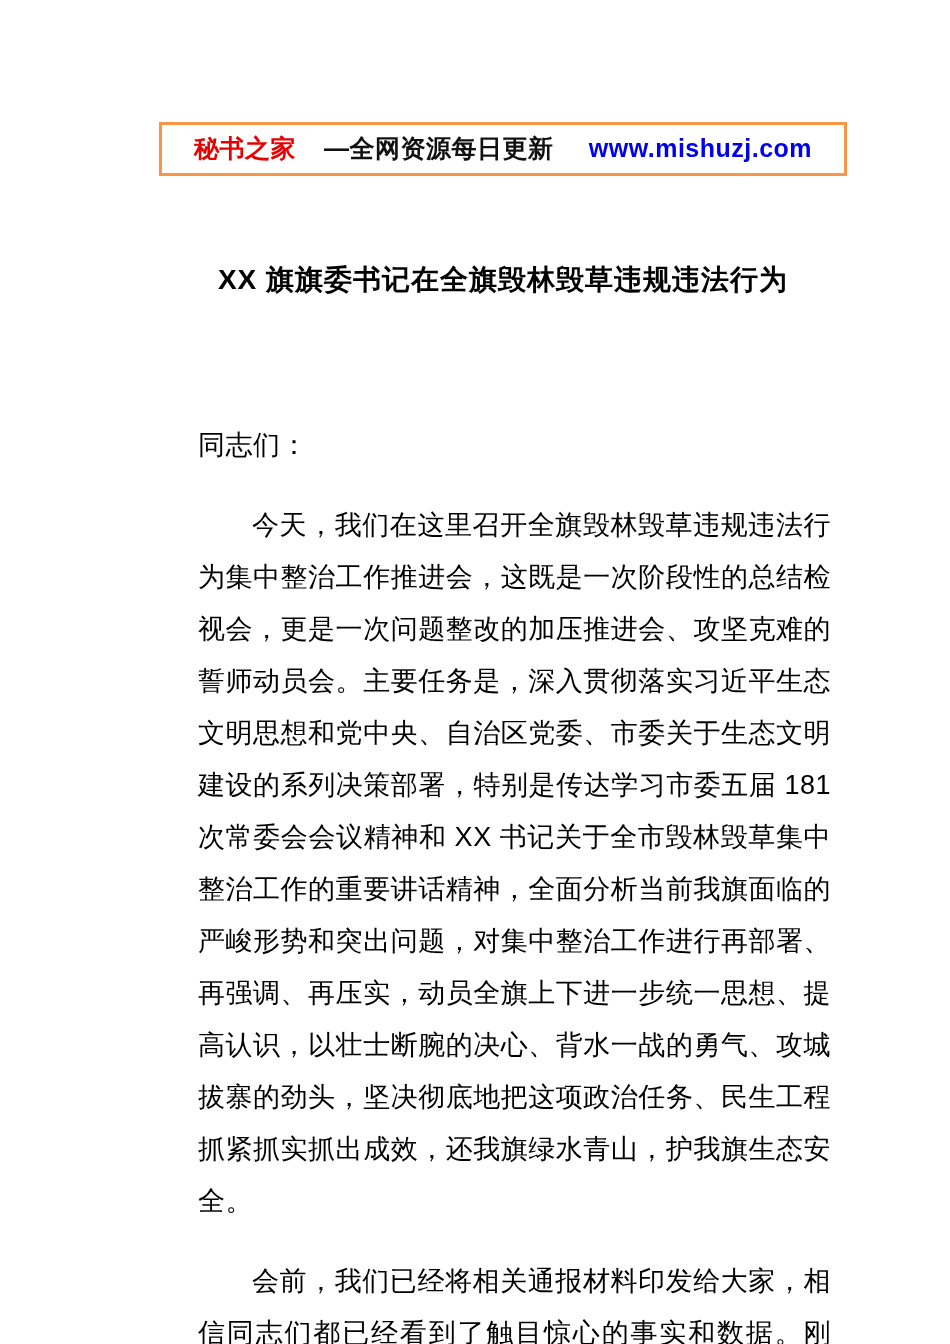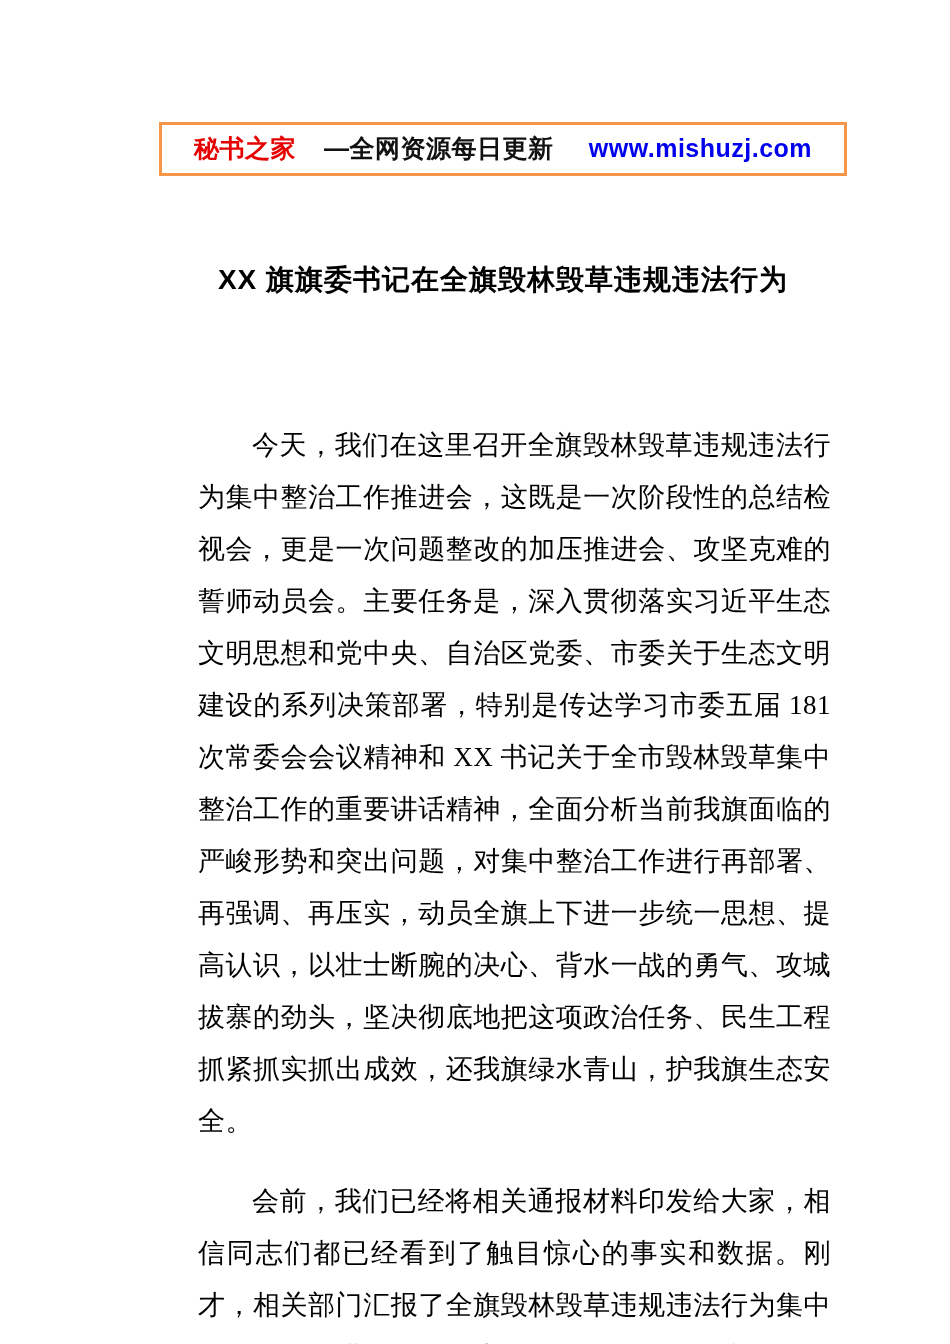--- a/index.html
+++ b/index.html
@@ -63,36 +63,36 @@
     text-justify: inter-ideograph;
     letter-spacing: 0.5px;
   }
 
   .salutation {
     text-indent: 0;
   }
 
   .para {
     text-indent: 2em;
-    font-family: Liberation Serif, serif;
   }
 </style>
 </head>
 <body>
 
 <div class="page">
 
   <div class="header-wrap">
     <div class="header-box">
       <span class="brand">秘书之家</span><span class="tagline">—全网资源每日更新 </span><a class="site-url" href="#">www.mishuzj.com</a>
     </div>
   </div>
 
   <div class="doc-title">
     <div>XX 旗旗委书记在全旗毁林毁草违规违法行为</div>
   </div>
 
   <div class="doc-body">
+    <p class="salutation">同志们：</p>
     <p class="para">今天，我们在这里召开全旗毁林毁草违规违法行为集中整治工作推进会，这既是一次阶段性的总结检视会，更是一次问题整改的加压推进会、攻坚克难的誓师动员会。主要任务是，深入贯彻落实习近平生态文明思想和党中央、自治区党委、市委关于生态文明建设的系列决策部署，特别是传达学习市委五届 181 次常委会会议精神和 XX 书记关于全市毁林毁草集中整治工作的重要讲话精神，全面分析当前我旗面临的严峻形势和突出问题，对集中整治工作进行再部署、再强调、再压实，动员全旗上下进一步统一思想、提高认识，以壮士断腕的决心、背水一战的勇气、攻城拔寨的劲头，坚决彻底地把这项政治任务、民生工程抓紧抓实抓出成效，还我旗绿水青山，护我旗生态安全。</p>
     <p class="para">会前，我们已经将相关通报材料印发给大家，相信同志们都已经看到了触目惊心的事实和数据。刚才，相关部门汇报了全旗毁林毁草违规违法行为集中整治工作的进展情况，也分析了存在的困难和不足。总的来看，自专项整治启动以来，各苏木乡镇、各部门做了大量工作，取得了一定的阶段性成效，但我们必须清醒地认识到，当前整改工作已经进入了深水区、攻</p>
   </div>
 
 </div>
 
 </body></html>

